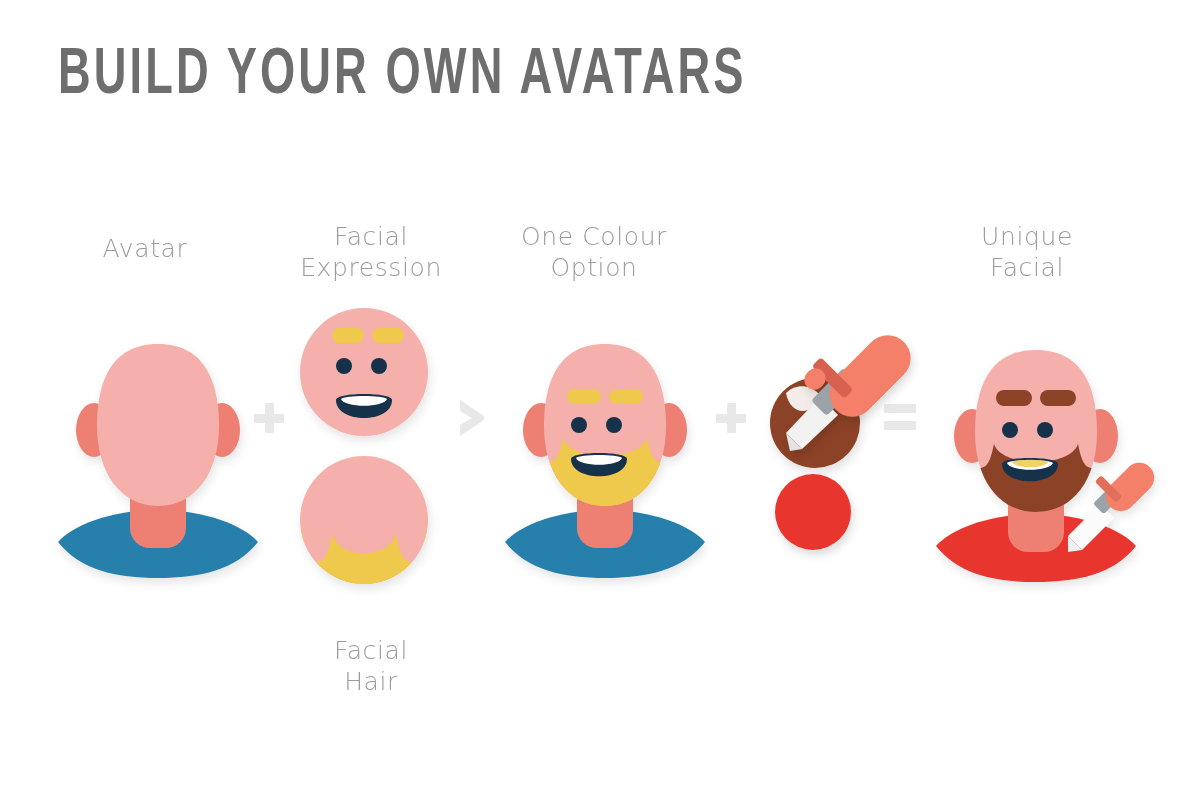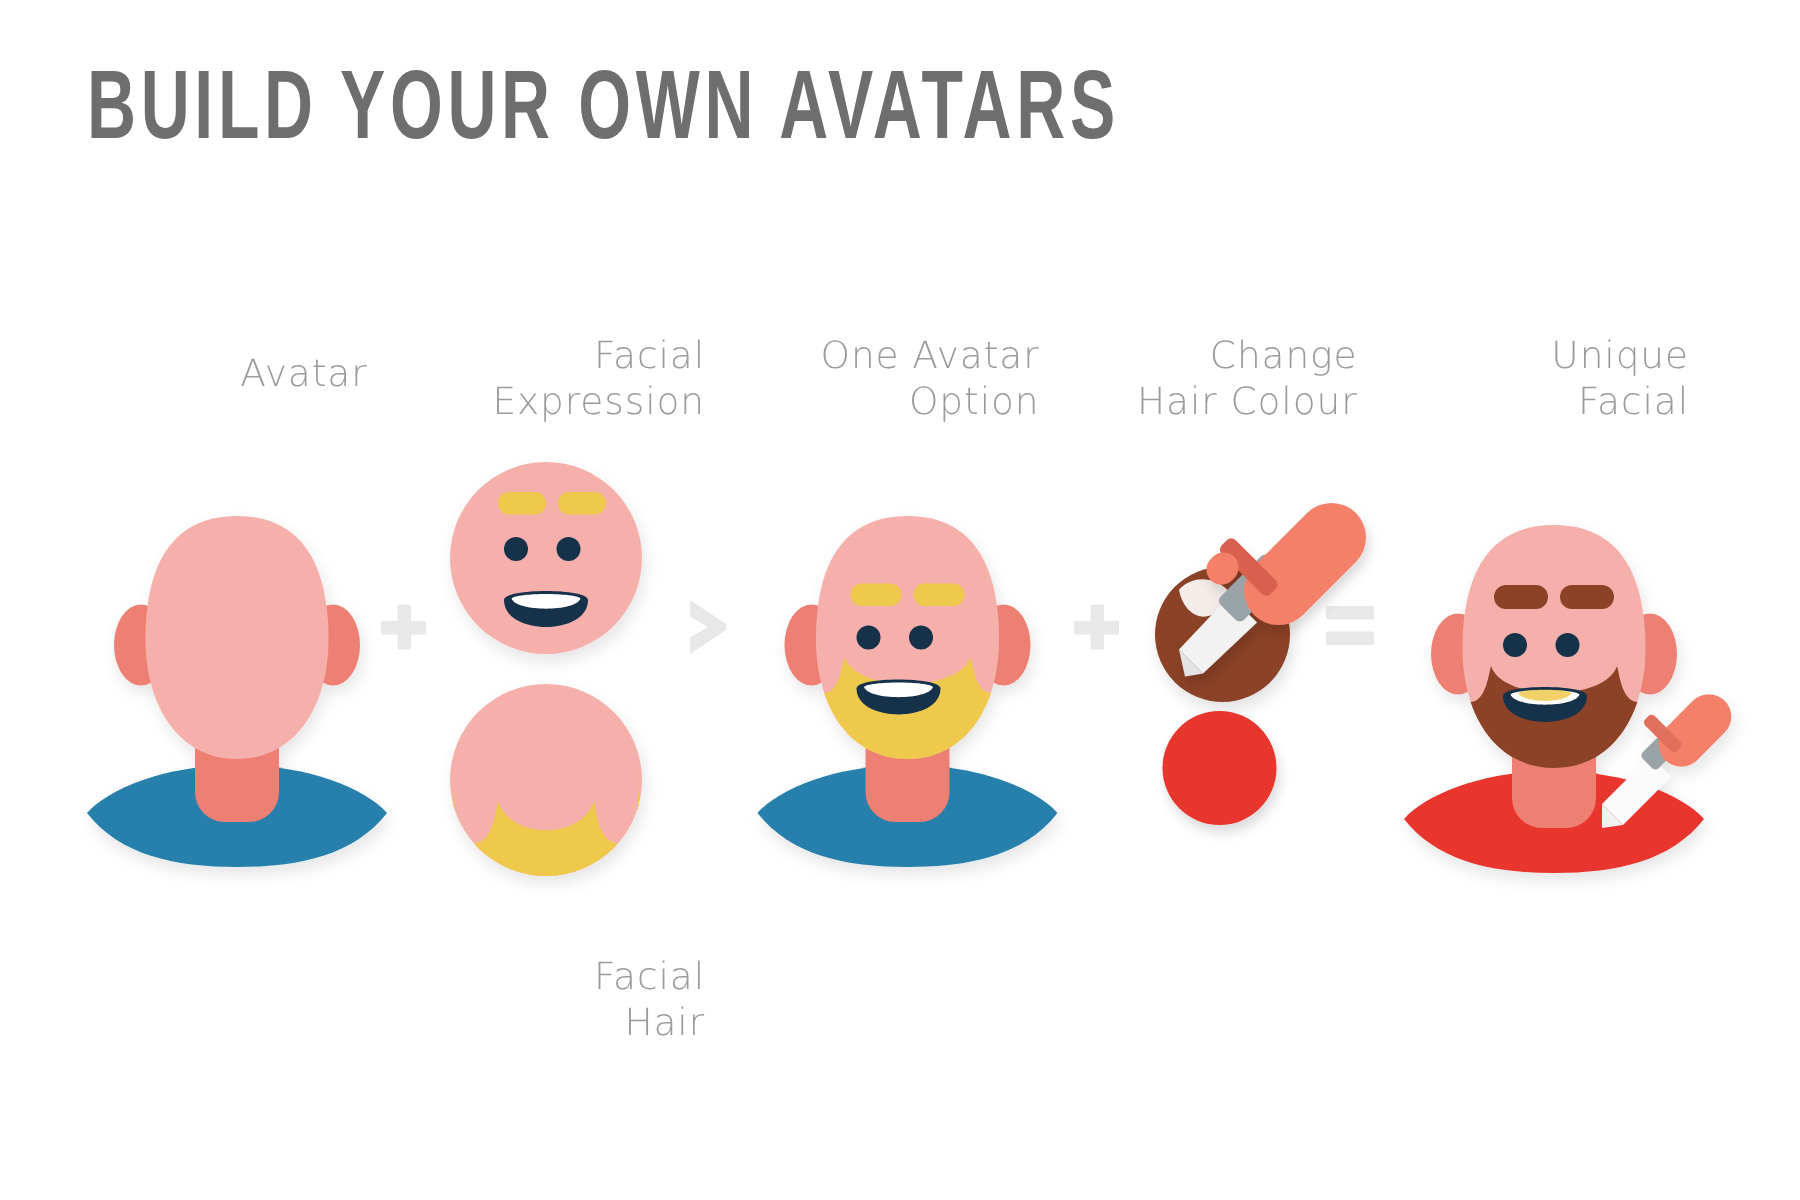--- a/index.html
+++ b/index.html
@@ -34,21 +34,21 @@
   .stage {
     position: absolute;
     left: 0;
     top: 0;
     width: 1200px;
     height: 800px;
   }
 
   .col-label {
     position: absolute;
-    text-align: right;
+    text-align: center;
     color: #9b9b9b;
     font-size: 25px;
     line-height: 31px;
     font-weight: 300;
     letter-spacing: 0.6px;
     white-space: pre-line;
     font-family: "DejaVu Sans", sans-serif;
   }
 
   .op {
@@ -99,25 +99,23 @@
 <div class="stage">
 
   <div class="col-label" style="left:45px; top:233px; width:200px;">Avatar</div>
 
   <div class="col-label" style="left:272px; top:221px; width:198px;">Facial
 Expression</div>
 
   <div class="col-label" style="left:272px; top:635px; width:198px;">Facial
 Hair</div>
 
-  <div class="col-label" style="left:495px; top:221px; width:198px;">One Avatar
+  <div class="col-label" style="left:495px; top:221px; width:198px;">One Colour
 Option</div>
 
-  <div class="col-label" style="left:707px; top:221px; width:198px;">Change
-Hair Colour</div>
 
   <div class="col-label" style="left:928px; top:221px; width:198px;">Unique
 Facial</div>
 
   <div class="op op-plus" style="left:254px; top:403px;"></div>
 
   <div class="op op-gt" style="left:458px; top:398px;">
     <svg width="30" height="40" viewBox="0 0 30 40" aria-hidden="true">
       <path d="M2 2 L26 18 L26 22 L2 38 L2 27 L14 20 L2 13 Z" fill="#e8e8e8"></path>
     </svg>

